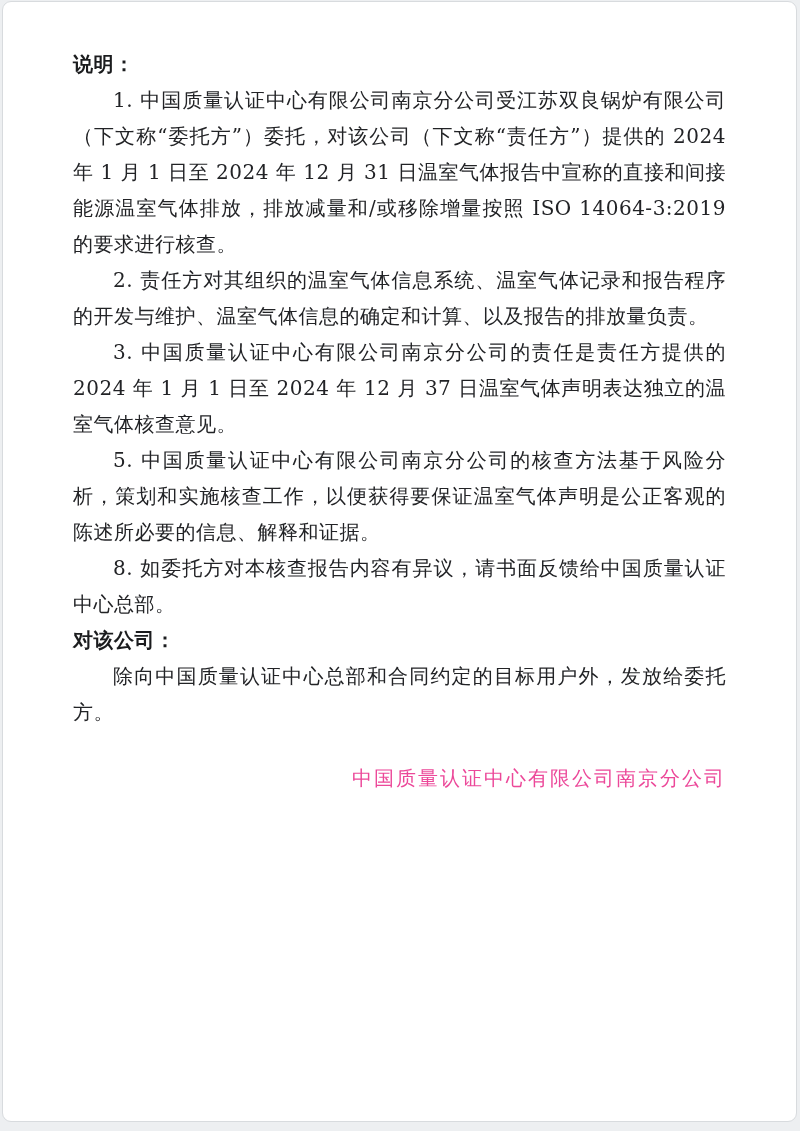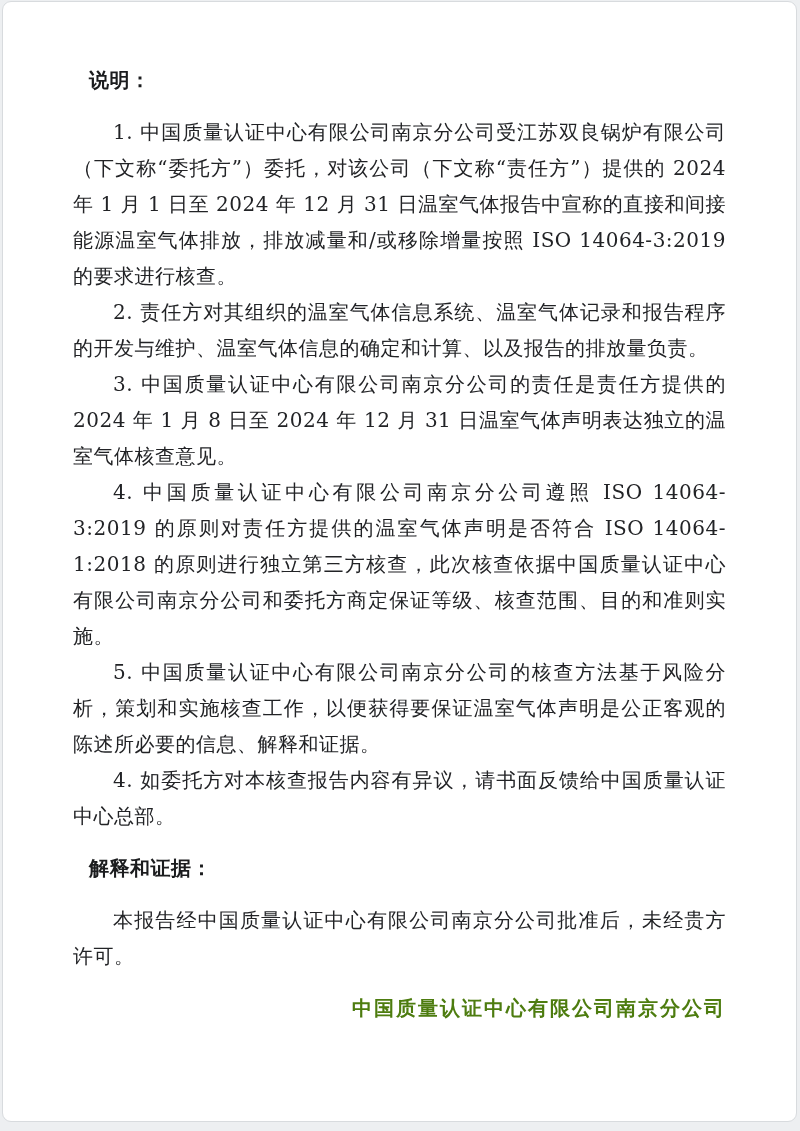--- a/index.html
+++ b/index.html
@@ -24,60 +24,59 @@
   }
   .content {
     padding: 44px 70px 0 70px;
     font-size: 20px;
     line-height: 36px;
     color: #222326;
     text-align: justify;
     letter-spacing: 0.5px;
   }
   .content h3 {
-    margin: 16px;
+    margin: 0;
     font-size: 20px;
     font-weight: bold;
     line-height: 36px;
     color: #1b1c1e;
     text-align: left;
   }
   .content p {
     margin: 0;
     text-indent: 2em;
   }
   .company-line {
-    margin-top: 16px;
+    margin-top: 30px;
     text-align: right;
-    font-weight: bold;
+    font-weight: normal;
     letter-spacing: 2px;
-    color: #4d7c0f;
+    color: #ec4899;
   }
   .sig-block {
     position: relative;
     height: 160px;
   }
 </style>
 </head>
 <body>
 
 <div class="page">
   <div class="content">
 
     <h3>说明：</h3>
     <p>1. 中国质量认证中心有限公司南京分公司受江苏双良锅炉有限公司（下文称“委托方”）委托，对该公司（下文称“责任方”）提供的 2024 年 1 月 1 日至 2024 年 12 月 31 日温室气体报告中宣称的直接和间接能源温室气体排放，排放减量和/或移除增量按照 ISO 14064-3:2019 的要求进行核查。</p>
     <p>2. 责任方对其组织的温室气体信息系统、温室气体记录和报告程序的开发与维护、温室气体信息的确定和计算、以及报告的排放量负责。</p>
-    <p>3. 中国质量认证中心有限公司南京分公司的责任是责任方提供的 2024 年 1 月 8 日至 2024 年 12 月 31 日温室气体声明表达独立的温室气体核查意见。</p>
-    <p>4. 中国质量认证中心有限公司南京分公司遵照 ISO 14064-3:2019 的原则对责任方提供的温室气体声明是否符合 ISO 14064-1:2018 的原则进行独立第三方核查，此次核查依据中国质量认证中心有限公司南京分公司和委托方商定保证等级、核查范围、目的和准则实施。</p>
+    <p>3. 中国质量认证中心有限公司南京分公司的责任是责任方提供的 2024 年 1 月 1 日至 2024 年 12 月 37 日温室气体声明表达独立的温室气体核查意见。</p>
     <p>5. 中国质量认证中心有限公司南京分公司的核查方法基于风险分析，策划和实施核查工作，以便获得要保证温室气体声明是公正客观的陈述所必要的信息、解释和证据。</p>
-    <p>4. 如委托方对本核查报告内容有异议，请书面反馈给中国质量认证中心总部。</p>
+    <p>8. 如委托方对本核查报告内容有异议，请书面反馈给中国质量认证中心总部。</p>
 
 
-    <h3>解释和证据：</h3>
-    <p>本报告经中国质量认证中心有限公司南京分公司批准后，未经贵方许可。</p>
+    <h3>对该公司：</h3>
+    <p>除向中国质量认证中心总部和合同约定的目标用户外，发放给委托方。</p>
 
     <div class="company-line">中国质量认证中心有限公司南京分公司</div>
 
     <div class="sig-block">
       
 
       
 
       
     </div>

